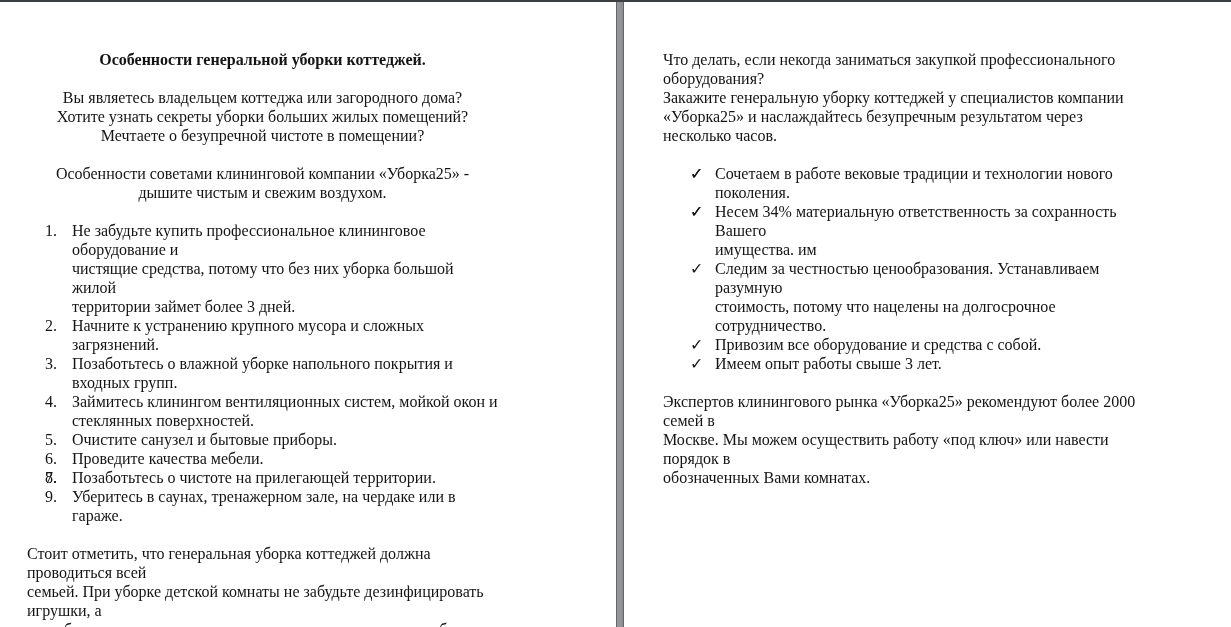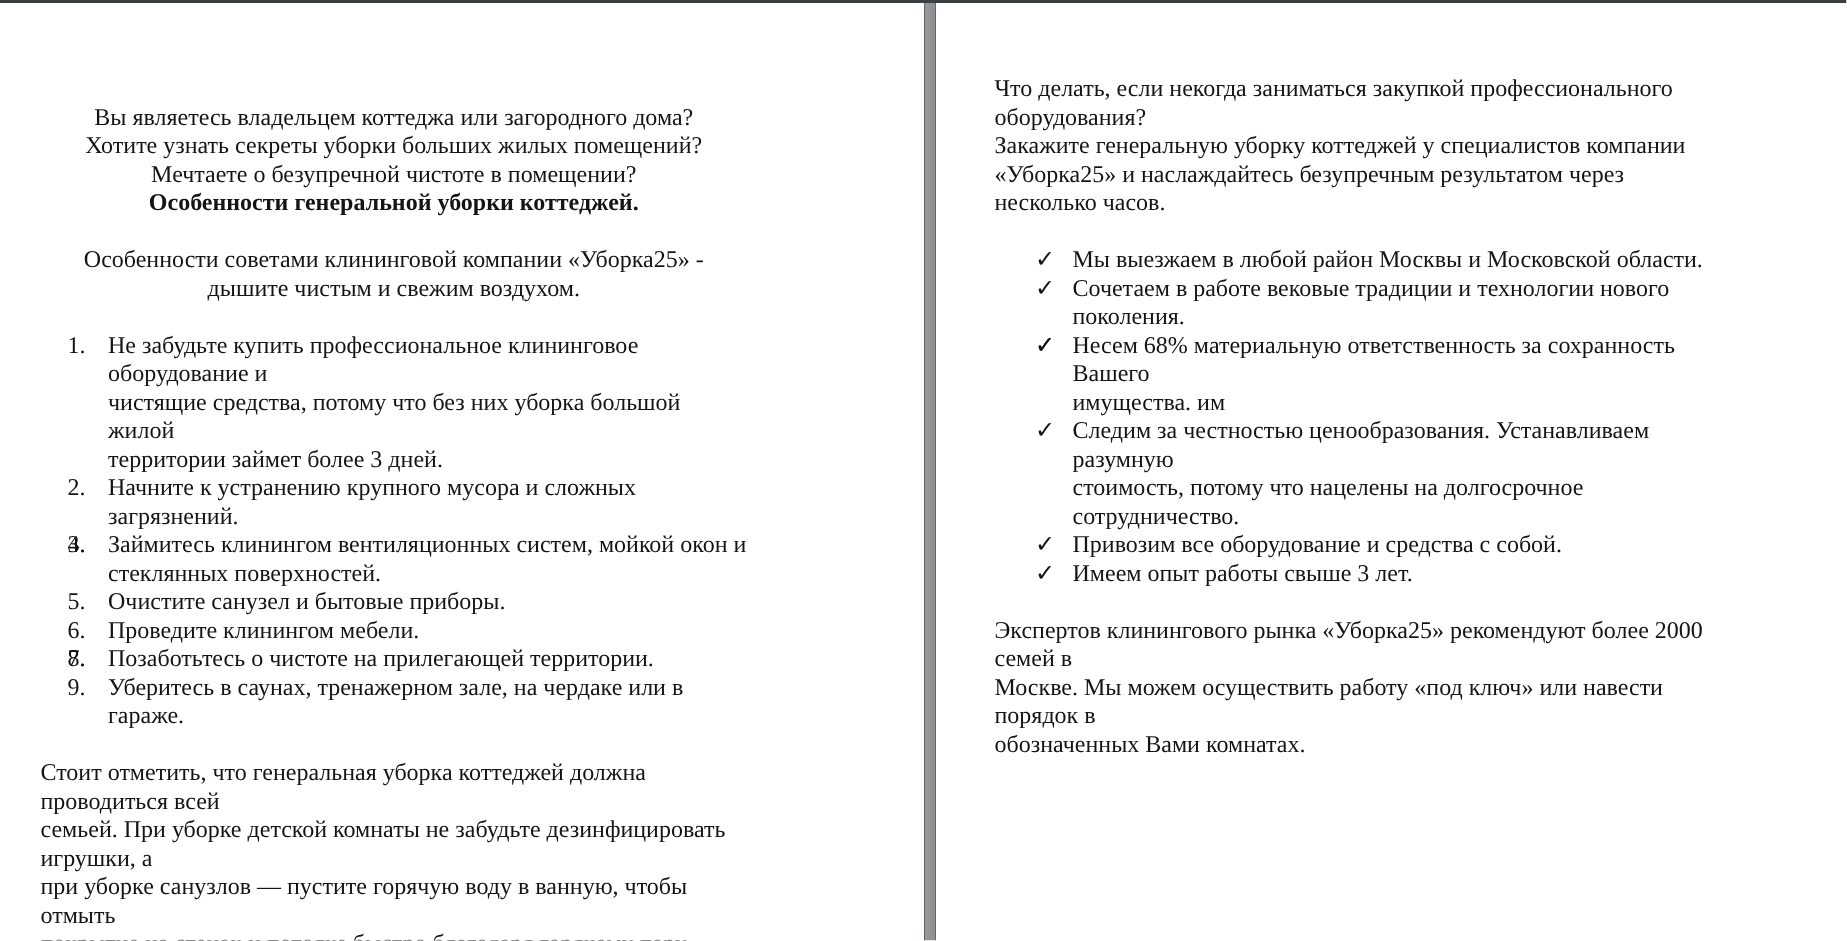--- a/index.html
+++ b/index.html
@@ -36,52 +36,53 @@
   .check-item { position: relative; padding-left: 52px; }
   .check-item > .marker { position: absolute; left: 27px; top: 0; }
 </style>
 </head>
 <body>
 
 <div class="top-border"></div>
 
 <div class="page" id="page1">
   <div class="content" id="p1-content">
+    <div class="center b">Особенности генеральной уборки коттеджей.</div>
     <div class="center pre mt">Вы являетесь владельцем коттеджа или загородного дома?
 Хотите узнать секреты уборки больших жилых помещений?
 Мечтаете о безупречной чистоте в помещении?</div>
-    <div class="center b">Особенности генеральной уборки коттеджей.</div>
     <div class="center pre mt">Особенности советами клининговой компании «Уборка25» -
 дышите чистым и свежим воздухом.</div>
     <div class="mt">
       <div class="num-item">
         <span class="marker">1.</span>
         <span class="pre">Не забудьте купить профессиональное клининговое оборудование и
 чистящие средства, потому что без них уборка большой жилой
 территории займет более 3 дней.</span>
       </div>
       <div class="num-item">
         <span class="marker">2.</span>
         <span class="pre">Начните к устранению крупного мусора и сложных загрязнений.</span>
       </div>
       <div class="num-item">
         <span class="marker">3.</span>
+        <span class="pre">Позаботьтесь о влажной уборке напольного покрытия и входных групп.</span>
       </div>
       <div class="num-item">
         <span class="marker">4.</span>
         <span class="pre">Займитесь клинингом вентиляционных систем, мойкой окон и
 стеклянных поверхностей.</span>
       </div>
       <div class="num-item">
         <span class="marker">5.</span>
         <span class="pre">Очистите санузел и бытовые приборы.</span>
       </div>
       <div class="num-item">
         <span class="marker">6.</span>
-        <span class="pre">Проведите клинингом мебели.</span>
+        <span class="pre">Проведите качества мебели.</span>
       </div>
       <div class="num-item">
         <span class="marker">7.</span>
       </div>
       <div class="num-item">
         <span class="marker">8.</span>
         <span class="pre">Позаботьтесь о чистоте на прилегающей территории.</span>
       </div>
       <div class="num-item">
         <span class="marker">9.</span>
@@ -102,32 +103,31 @@
 
 <div class="page" id="page2">
   <div class="content" id="p2-content">
     <div class="pre">Что делать, если некогда заниматься закупкой профессионального
 оборудования?</div>
     <div class="pre">Закажите генеральную уборку коттеджей у специалистов компании
 «Уборка25» и наслаждайтесь безупречным результатом через несколько часов.</div>
     <div class="mt">
       <div class="check-item">
         <span class="marker">✓</span>
-        <span class="pre">Мы выезжаем в любой район Москвы и Московской области.</span>
       </div>
       <div class="check-item">
         <span class="marker">✓</span>
         <span class="pre">Сочетаем в работе вековые традиции и технологии нового поколения.</span>
       </div>
       <div class="check-item">
         <span class="marker">✓</span>
       </div>
       <div class="check-item">
         <span class="marker">✓</span>
-        <span class="pre">Несем 68% материальную ответственность за сохранность Вашего
+        <span class="pre">Несем 34% материальную ответственность за сохранность Вашего
 имущества. им</span>
       </div>
       <div class="check-item">
         <span class="marker">✓</span>
         <span class="pre">Следим за честностью ценообразования. Устанавливаем разумную
 стоимость, потому что нацелены на долгосрочное сотрудничество.</span>
       </div>
       <div class="check-item">
         <span class="marker">✓</span>
         <span class="pre">Привозим все оборудование и средства с собой.</span>

